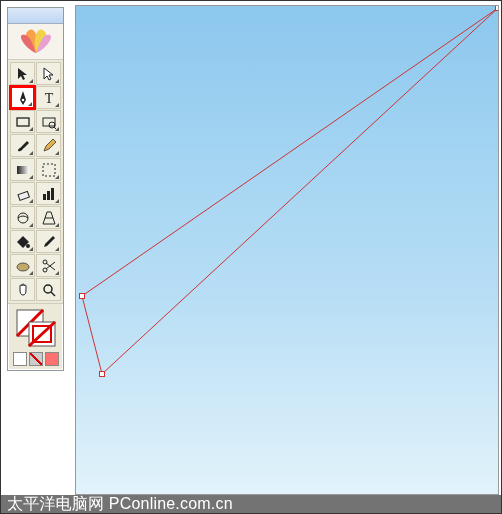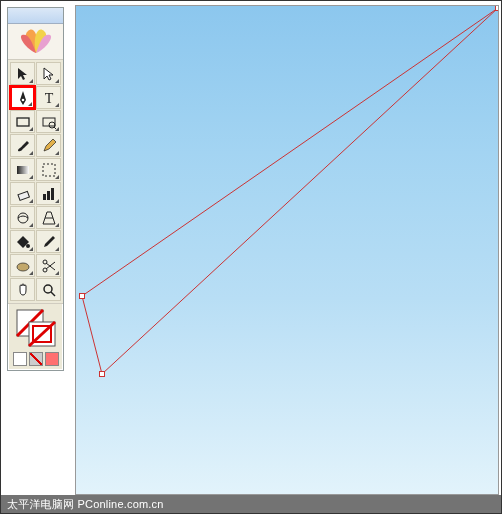--- a/index.html
+++ b/index.html
@@ -92,21 +92,21 @@
     width: 14px; height: 14px;
     border: 1px solid #888;
     cursor: pointer;
   }
   .watermark {
     position: absolute;
     left: 0; right: 0; bottom: 0;
     height: 18px;
     background: rgba(0,0,0,0.55);
     color: #fff;
-    font-size: 11px;
+    font-size: 16px;
     line-height: 18px;
     padding-left: 6px;
     letter-spacing: 0.2px;
   }
   .path-svg {
     position: absolute;
     left: 0; top: 0;
     width: 100%; height: 100%;
     pointer-events: none;
   }

